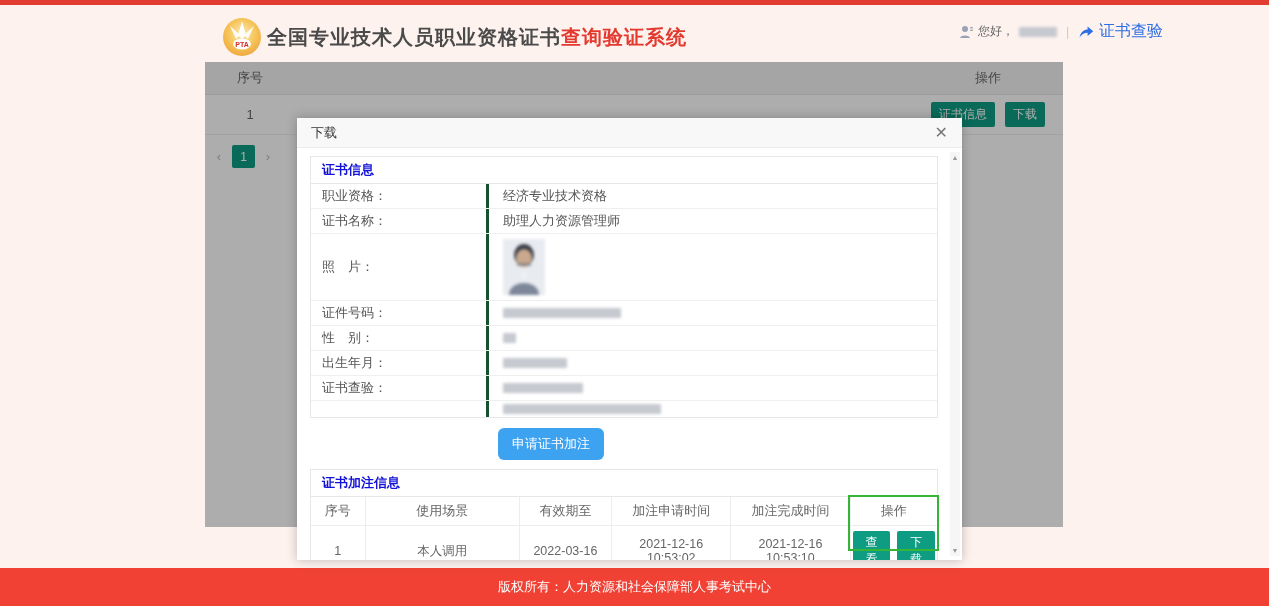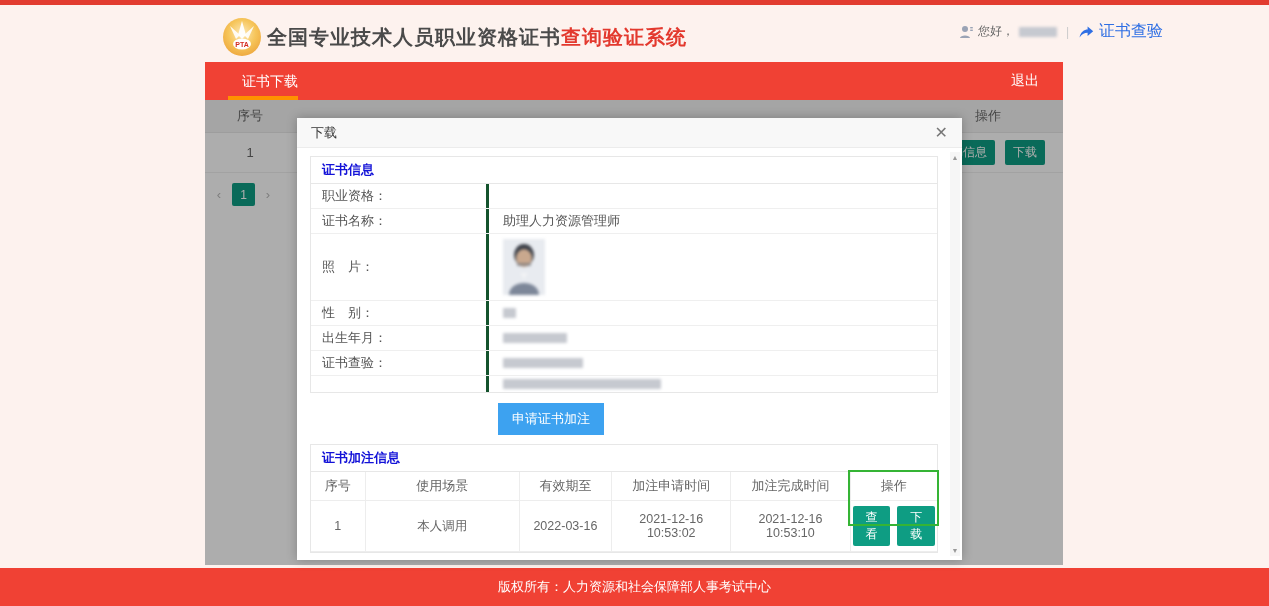--- a/index.html
+++ b/index.html
@@ -54,21 +54,21 @@
 
   .section-box { border:1px solid #e7e7e7; }
   .section-head { padding:4px 11px; font-size:13px; font-weight:bold; color:#1312d8; border-bottom:1px solid #e7e7e7; }
   .field-row { display:flex; border-bottom:1px solid #efefef; font-size:13px; color:#555; align-items:center; }
   .field-row:last-child { border-bottom:none; }
   .f-label { width:178px; padding:3px 11px; border-right:3px solid #14532d; align-self:stretch; display:flex; align-items:center; }
   .f-value { padding:3px 14px; flex:1; display:flex; align-items:center; }
   .redact { display:inline-block; height:10px; background:#c6c9d0; filter:blur(1.5px); border-radius:1px; }
   .photo { width:42px; height:56px; background:#e7eaef; overflow:hidden; filter:blur(1.4px); margin:2px 0; }
 
-  .apply-btn { display:block; margin:10px 0 9px 188px; background:#3da2f0; color:#fff; border:none; font-size:13px; padding:7px 14px; border-radius:0; cursor:pointer; font-family:inherit; }
+  .apply-btn { display:block; margin:10px 0 9px 188px; background:#3da2f0; color:#fff; border:none; font-size:13px; padding:7px 14px; border-radius:6px; cursor:pointer; font-family:inherit; }
 
   .anno-table { position:relative; }
   .anno-hrow, .anno-drow { display:flex; font-size:13px; color:#666; text-align:center; }
   .anno-hrow { border-bottom:1px solid #ededed; }
   .anno-drow { border-bottom:1px solid #ededed; }
   .ac { padding:5px 2px; border-right:1px solid #ededed; display:flex; align-items:center; justify-content:center; }
   .ac:last-child { border-right:none; }
   .ac0{width:55px;} .ac1{width:155px;} .ac2{width:93px;} .ac3{width:120px;} .ac4{width:120px;text-align:center;} .ac5{width:87px;}
   .anno-drow .ac { font-size:12.5px; }
   .anno-drow .ac5 { gap:7px; }
@@ -116,27 +116,20 @@
       <span class="redact" style="width:38px;"></span>
       <span class="divider">|</span>
       <svg width="16" height="14" viewBox="0 0 20 16">
         <path d="M2 15 C3 8 8 5 12 5 L12 1 L19 7 L12 13 L12 9 C8 9 4 11 2 15 Z" fill="#2f6fe4"></path>
       </svg>
       <a class="verify-link">证书查验</a>
     </div>
   </header>
 
   <div class="content-wrap">
-    <nav class="main-nav">
-      <div class="nav-tab">
-        <span>证书下载</span>
-        <i class="tab-indicator"></i>
-      </div>
-      <div class="nav-logout">退出</div>
-    </nav>
 
     <main class="panel">
       <div class="bg-thead">
         <div class="c-no">序号</div>
         <div class="c-fill"></div>
         <div class="c-action">操作</div>
       </div>
       <div class="bg-row">
         <div class="c-no">1</div>
         <div class="c-fill"></div>
@@ -162,39 +155,46 @@
       <span class="modal-close">✕</span>
     </div>
 
     <div class="modal-body">
 
       <section class="section-box">
         <div class="section-head">证书信息</div>
 
         <div class="field-row">
           <div class="f-label">职业资格：</div>
+          <div class="f-value">经济专业技术资格</div>
         </div>
         <div class="field-row">
           <div class="f-label">证书名称：</div>
           <div class="f-value">助理人力资源管理师</div>
         </div>
         <div class="field-row">
           <div class="f-label">照　片：</div>
           <div class="f-value">
             <div class="photo">
               <svg width="42" height="56" viewBox="0 0 42 56">
                 <rect width="42" height="56" fill="#e8ebf0"></rect>
                 <ellipse cx="21" cy="16" rx="10" ry="11" fill="#3c4049"></ellipse>
                 <ellipse cx="21" cy="19" rx="8" ry="9" fill="#c9a88e"></ellipse>
                 <rect x="14" y="24" width="14" height="3" fill="#6b6f78" opacity="0.6"></rect>
                 <path d="M6 56 C6 40 36 40 36 56 Z" fill="#7d8799"></path>
                 <path d="M17 34 L21 40 L25 34 Z" fill="#f2f3f5"></path>
               </svg>
             </div>
           </div>
+        </div>
+        <div class="field-row">
+          <div class="f-label">证件号码：</div>
+          <div class="f-value">
+              <span class="redact" style="width:118px;"></span>
+            </div>
         </div>
         <div class="field-row">
           <div class="f-label">性　别：</div>
           <div class="f-value">
               <span class="redact" style="width:13px;"></span>
             </div>
         </div>
         <div class="field-row">
           <div class="f-label">出生年月：</div>
           <div class="f-value">

